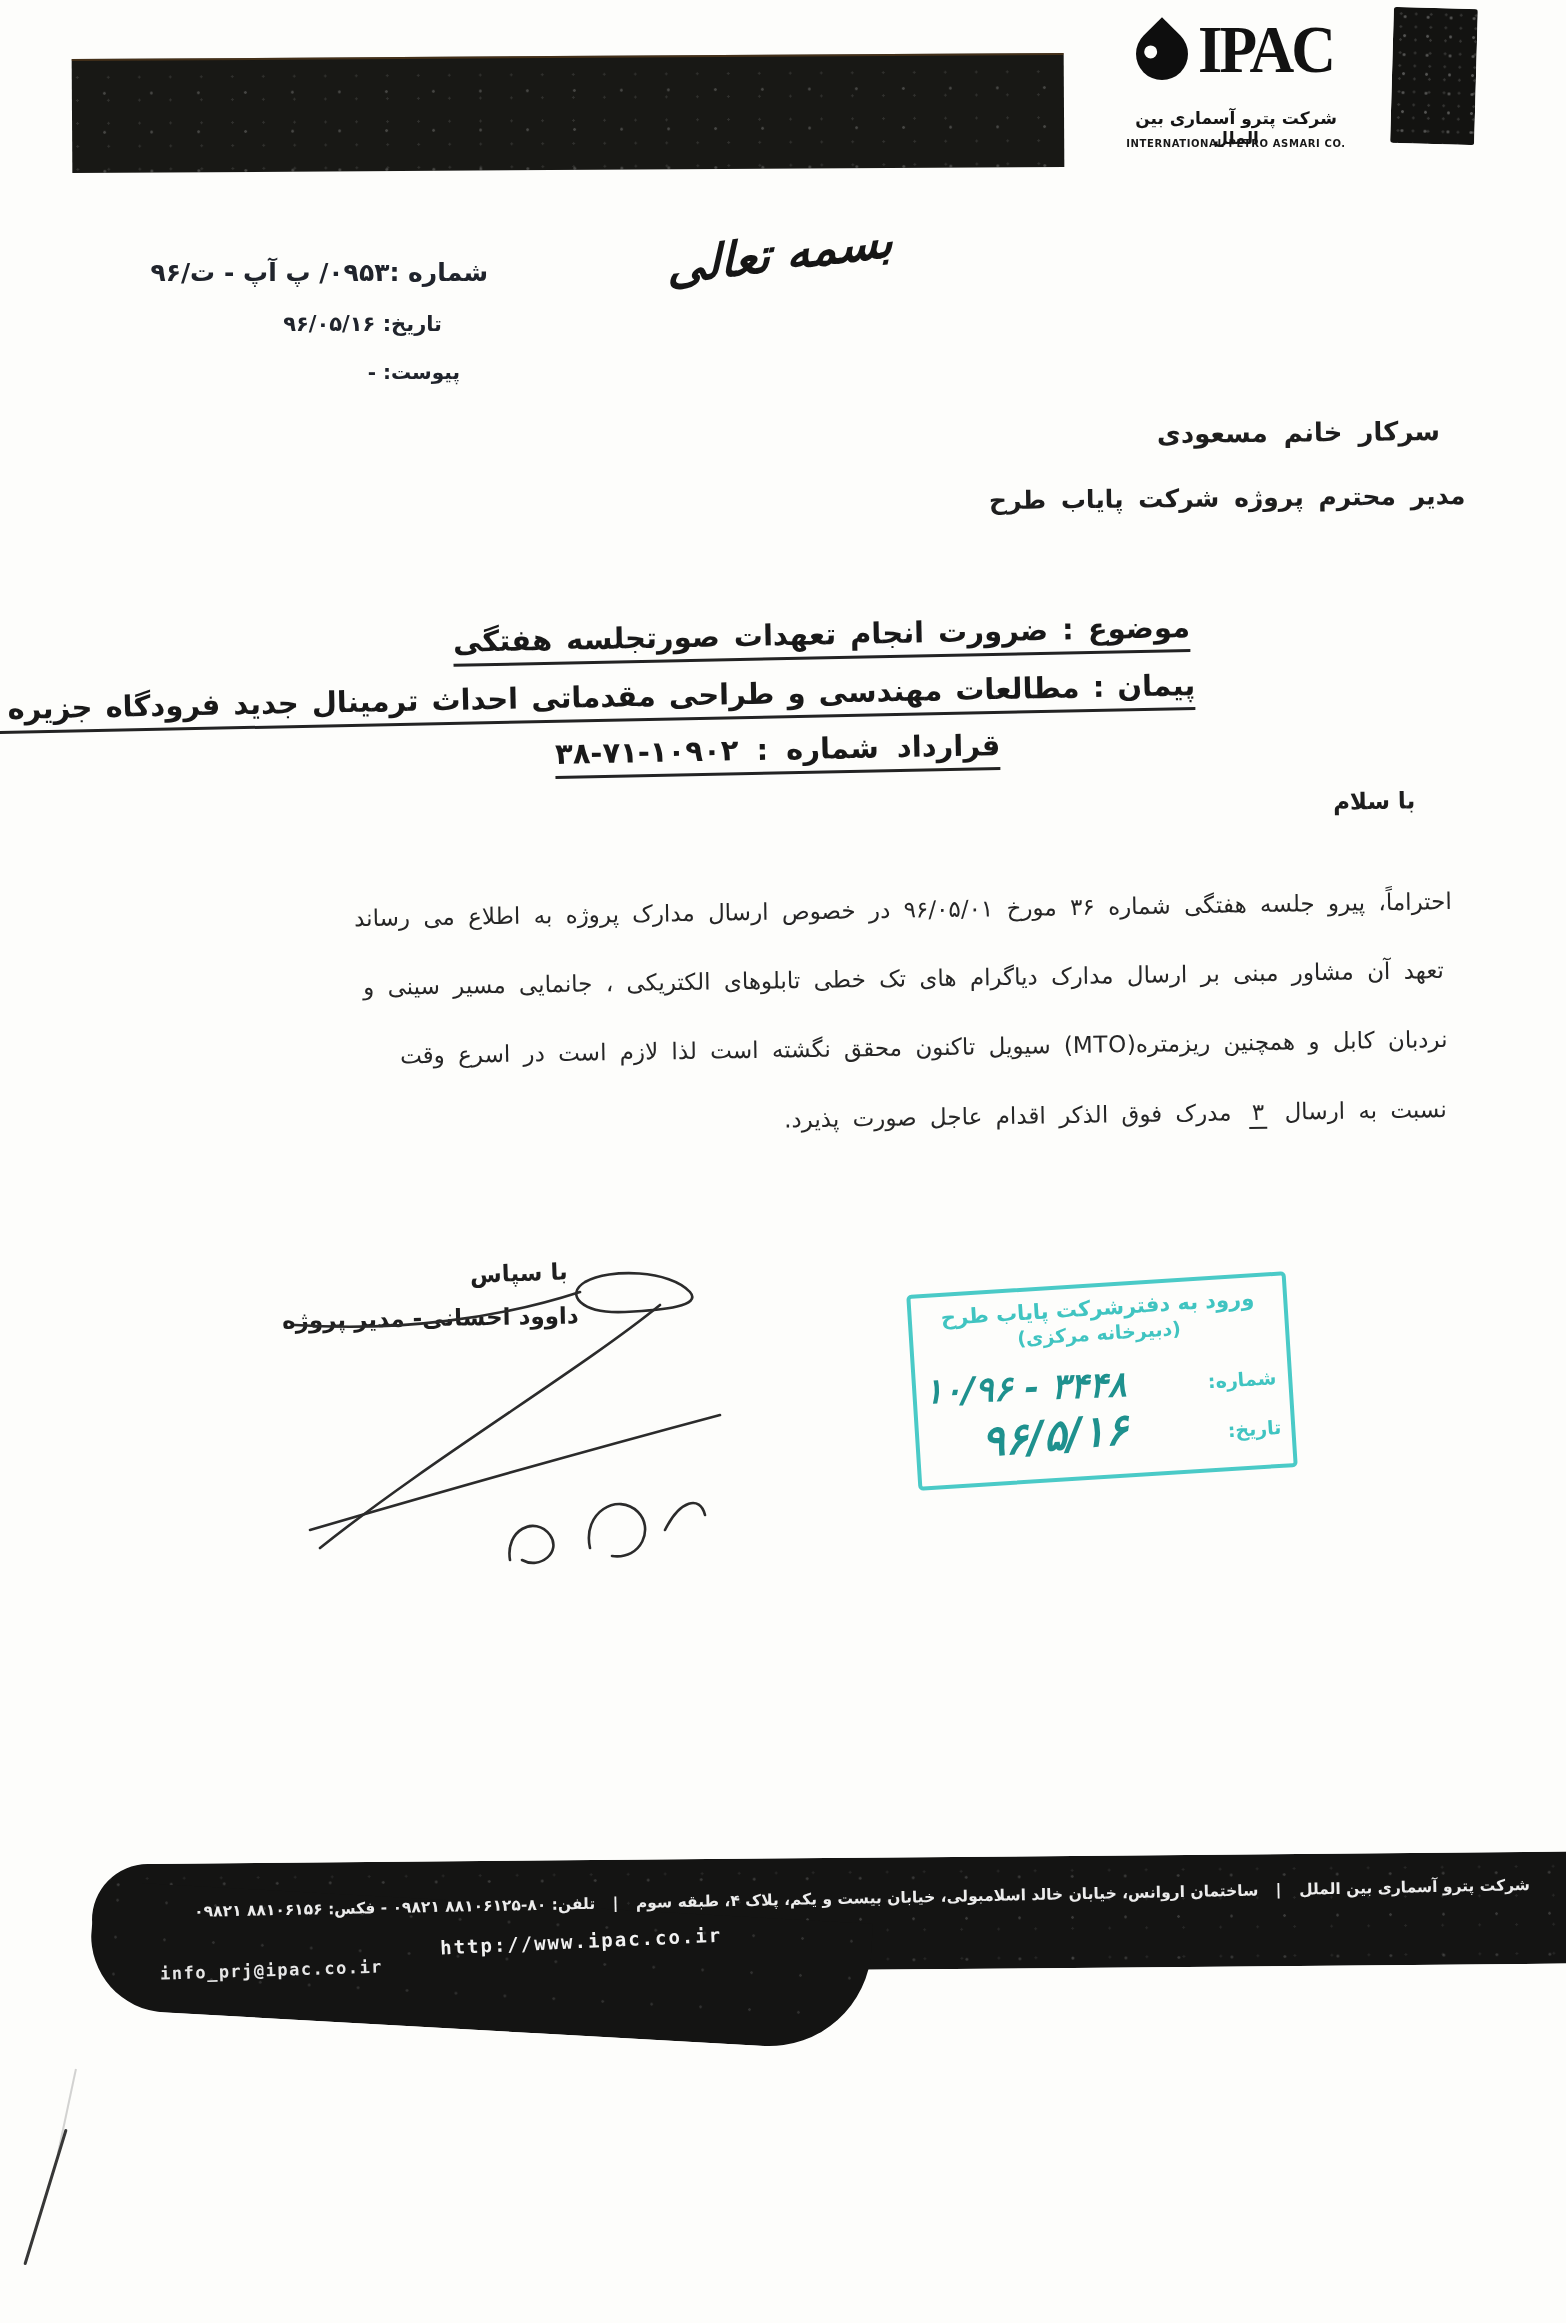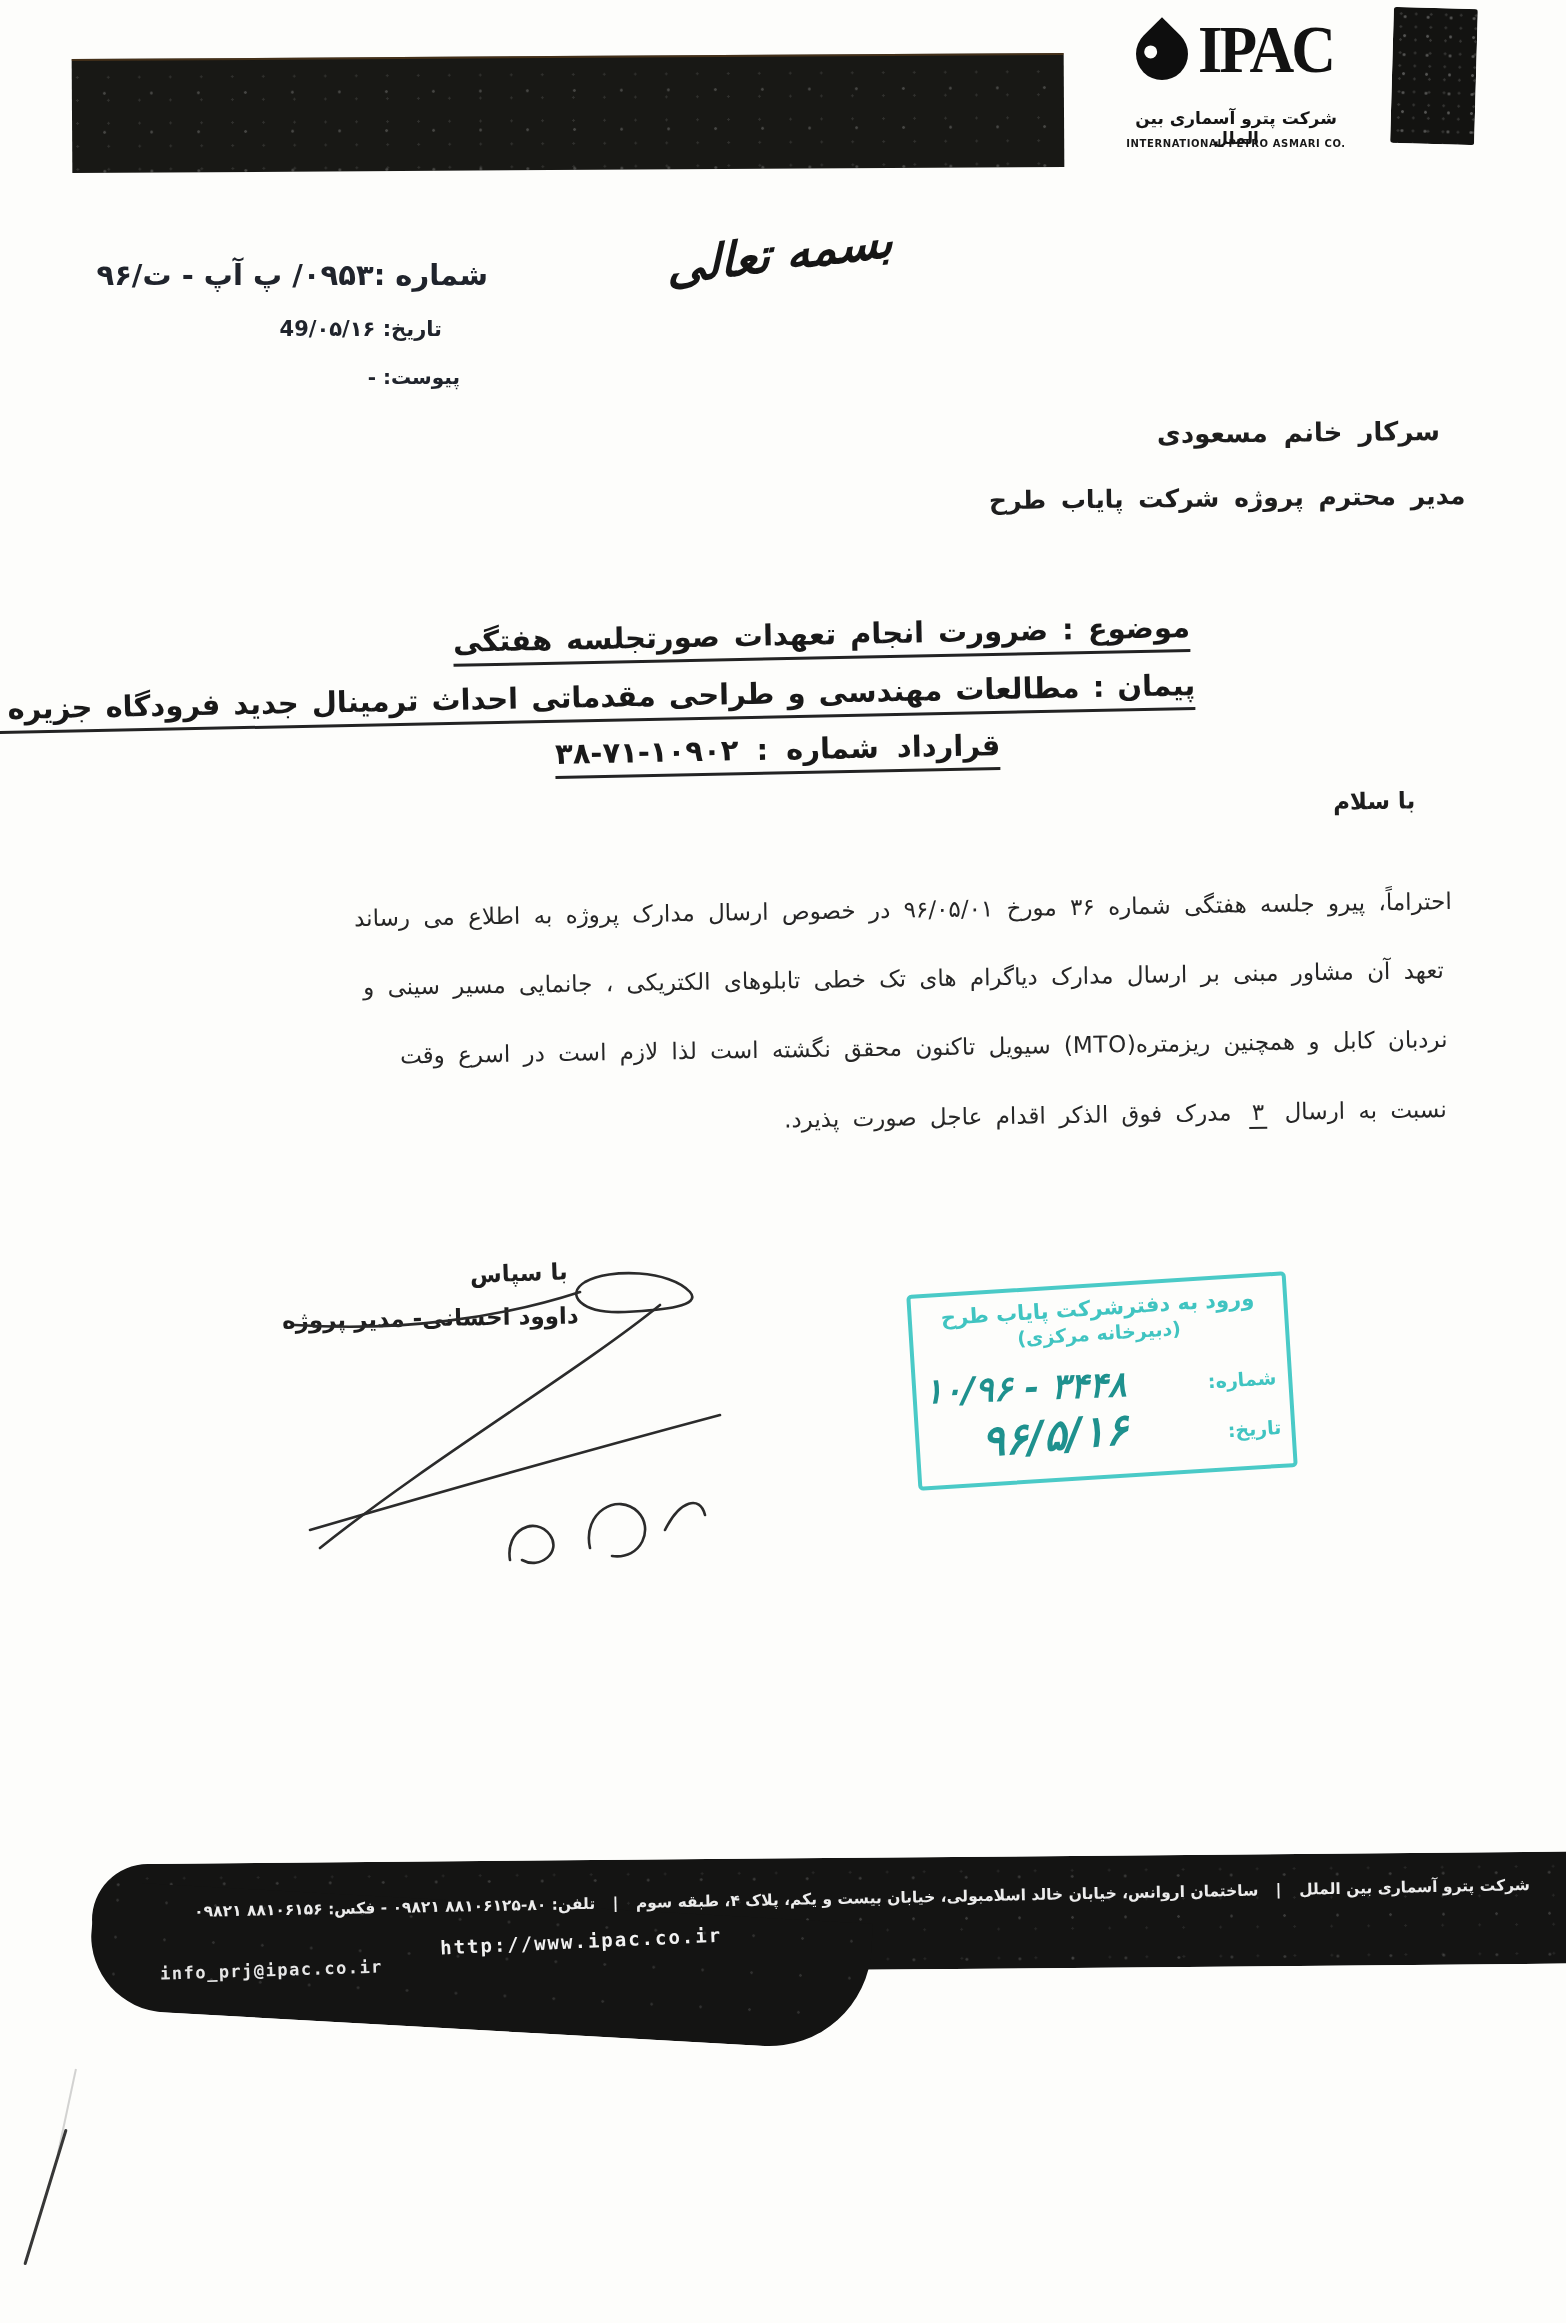--- a/index.html
+++ b/index.html
@@ -67,21 +67,21 @@
   .besmeleh {
     left:640px; top:226px; width:280px;
     font-size:47px; font-weight:bold; font-style:italic;
     transform:rotate(-7deg) skewX(-6deg); transform-origin:center;
     color:#161616; text-align:center;
   }
 
   
   .ref-block { left:170px; top:258px; width:318px; text-align:right; }
   .ref-line { font-weight:bold; color:#20242c; }
-  .ref-number { font-size:29px; }
+  .ref-number { font-size:25px; }
   .ref-date { font-size:21px; margin-top:25px; margin-right:46px; }
   .ref-attach { font-size:20px; margin-top:24px; margin-right:28px; }
 
   
   .rcpt-name { right:126px; top:416px; font-size:26px; font-weight:bold;
     letter-spacing:1px; word-spacing:7px; transform:rotate(-0.6deg); transform-origin:right center; }
   .rcpt-title { right:100px; top:481px; font-size:25px; font-weight:bold;
     letter-spacing:.5px; word-spacing:6px; transform:rotate(-0.6deg); transform-origin:right center; }
 
   
@@ -175,21 +175,21 @@
     <div class="logo-fa rtl">شرکت پترو آسماری بین الملل</div>
     <div class="logo-en">INTERNATIONAL PETRO ASMARI CO.</div>
   </div>
 
   <div class="abs stamp-redacted"></div>
 
   <div class="abs besmeleh rtl">بسمه تعالی</div>
 
   <div class="abs ref-block rtl">
     <div class="ref-line ref-number nowrap">شماره :۰۹۵۳/ پ آپ - ت/۹۶</div>
-    <div class="ref-line ref-date nowrap">تاریخ: 49/۰۵/۱۶</div>
+    <div class="ref-line ref-date nowrap">تاریخ: ۹۶/۰۵/۱۶</div>
     <div class="ref-line ref-attach nowrap">پیوست: -</div>
   </div>
 
   <div class="abs rtl nowrap rcpt-name">سرکار خانم مسعودی</div>
   <div class="abs rtl nowrap rcpt-title">مدیر محترم پروژه شرکت پایاب طرح</div>
 
   <div class="abs rtl nowrap subj subj-1">موضوع : ضرورت انجام تعهدات صورتجلسه هفتگی</div>
   <div class="abs rtl nowrap subj subj-2">پیمان : مطالعات مهندسی و طراحی مقدماتی احداث ترمینال جدید فرودگاه جزیره خارگ</div>
   <div class="abs rtl nowrap subj subj-3">قرارداد شماره : ۱۰۹۰۲-۷۱-۳۸</div>
 

